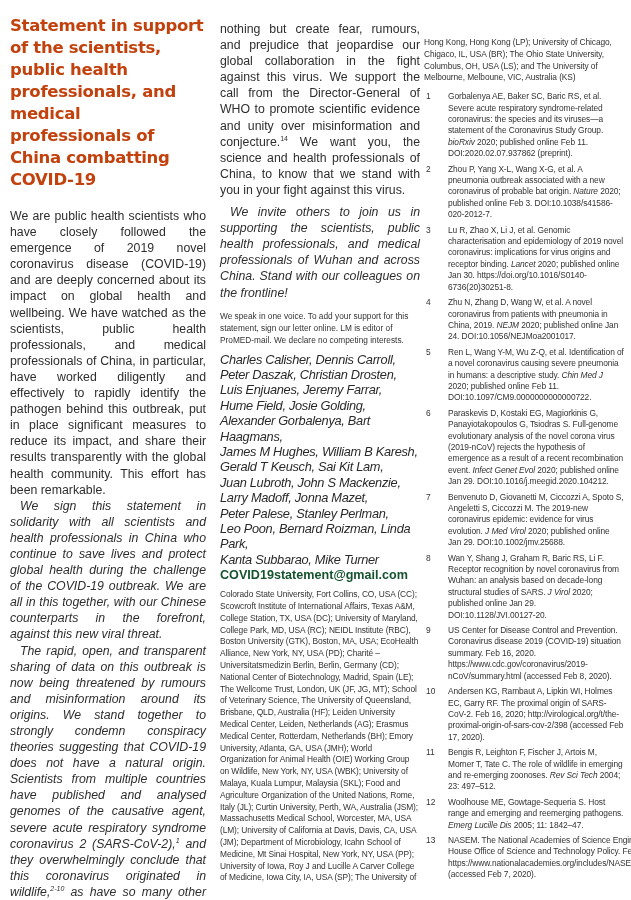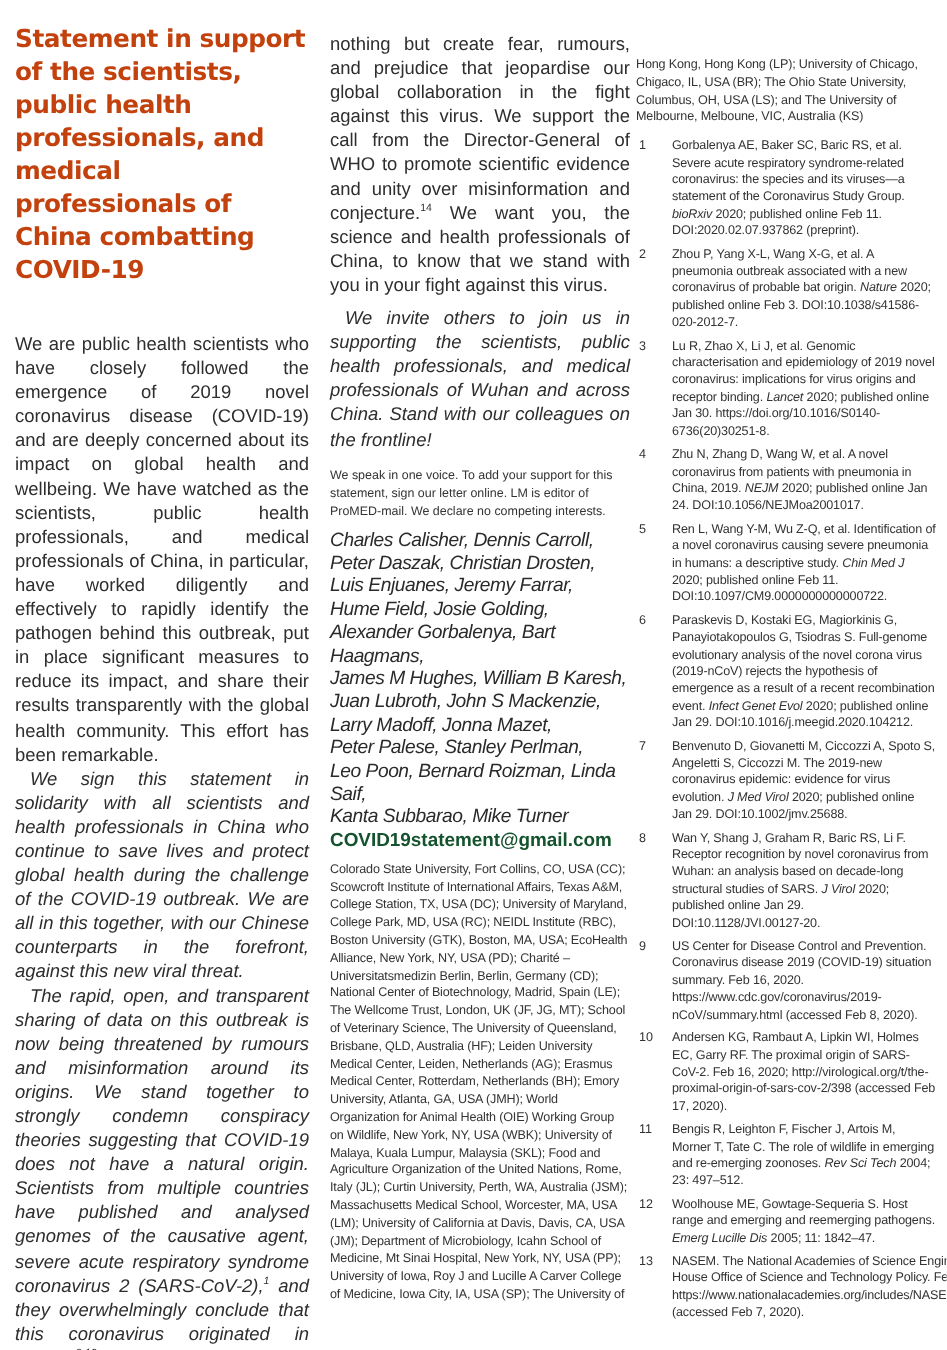--- a/index.html
+++ b/index.html
@@ -17,21 +17,21 @@
     font-family:"DejaVu Sans", sans-serif;
     font-weight:bold; font-size:16.5px; line-height:22px;
     color:#c2410c; margin:15px 0 0 0; letter-spacing:-0.3px;
   }
   .body-p {
     font-size:12.3px; line-height:16.1px; text-align:justify;
     margin:0; color:#2e2e2e;
   }
   .body-p.indent { text-indent:10px;font-style:italic; }
   .body-p sup { font-size:7px; line-height:0; }
-  #col1 .first { margin-top:30px; }
+  #col1 .first { margin-top:17px; }
   #col2 .first { margin-top:21px; }
   .note { font-size:8.3px; line-height:12px; margin:9px 0 6px 0; color:#333; }
   .names {
     font-family:"Liberation Sans", sans-serif; font-style:italic;
     font-size:12.8px; line-height:15.4px; margin:0; color:#2a2a2a;
     letter-spacing:-0.3px;
   }
   .email { font-size:12.6px; font-weight:bold; line-height:16px; margin:0 0 6px 0; color:#14532d; }
   .affil { font-size:8.4px; line-height:11.8px; margin:0; color:#333; letter-spacing:-0.1px; }
   #col3 .affil.first { margin-top:21px; }
@@ -55,24 +55,25 @@
   <p class="body-p first"><span>nothing but create fear, rumours, and prejudice that jeopardise our global collaboration in the fight against this virus. We support the call from the Director-General of WHO to promote scientific evidence and unity over misinformation and conjecture.</span><sup>14</sup><span> We want you, the science and health professionals of China, to know that we stand with you in your fight against this virus.</span></p>
   <p class="body-p indent" style="margin-top:6px">We invite others to join us in supporting the scientists, public health professionals, and medical professionals of Wuhan and across China. Stand with our colleagues on the frontline!</p>
   <p class="note">We speak in one voice. To add your support for this statement, sign our letter online. LM is editor of ProMED-mail. We declare no competing interests.</p>
   <div class="names">
     <div>Charles Calisher, Dennis Carroll,</div>
     <div>Peter Daszak, Christian Drosten,</div>
     <div>Luis Enjuanes, Jeremy Farrar,</div>
     <div>Hume Field, Josie Golding,</div>
     <div>Alexander Gorbalenya, Bart Haagmans,</div>
     <div>James M Hughes, William B Karesh,</div>
+    <div>Gerald T Keusch, Sai Kit Lam,</div>
     <div>Juan Lubroth, John S Mackenzie,</div>
     <div>Larry Madoff, Jonna Mazet,</div>
     <div>Peter Palese, Stanley Perlman,</div>
-    <div>Leo Poon, Bernard Roizman, Linda Saif,</div>
+    <div>Leo Poon, Bernard Roizman, Linda Park,</div>
     <div>Kanta Subbarao, Mike Turner</div>
   </div>
   <p class="email">COVID19statement@gmail.com</p>
   <p class="affil">Colorado State University, Fort Collins, CO, USA (CC); Scowcroft Institute of International Affairs, Texas A&amp;M, College Station, TX, USA (DC); University of Maryland, College Park, MD, USA (RC); NEIDL Institute (RBC), Boston University (GTK), Boston, MA, USA; EcoHealth Alliance, New York, NY, USA (PD); Charité – Universitatsmedizin Berlin, Berlin, Germany (CD); National Center of Biotechnology, Madrid, Spain (LE); The Wellcome Trust, London, UK (JF, JG, MT); School of Veterinary Science, The University of Queensland, Brisbane, QLD, Australia (HF); Leiden University Medical Center, Leiden, Netherlands (AG); Erasmus Medical Center, Rotterdam, Netherlands (BH); Emory University, Atlanta, GA, USA (JMH); World Organization for Animal Health (OIE) Working Group on Wildlife, New York, NY, USA (WBK); University of Malaya, Kuala Lumpur, Malaysia (SKL); Food and Agriculture Organization of the United Nations, Rome, Italy (JL); Curtin University, Perth, WA, Australia (JSM); Massachusetts Medical School, Worcester, MA, USA (LM); University of California at Davis, Davis, CA, USA (JM); Department of Microbiology, Icahn School of Medicine, Mt Sinai Hospital, New York, NY, USA (PP); University of Iowa, Roy J and Lucille A Carver College of Medicine, Iowa City, IA, USA (SP); The University of</p>
 </div>
 
 <div class="col" id="col3">
   <p class="affil first">Hong Kong, Hong Kong (LP); University of Chicago, Chigaco, IL, USA (BR); The Ohio State University, Columbus, OH, USA (LS); and The University of Melbourne, Melboune, VIC, Australia (KS)</p>
   <ol class="refs">
     <li class="ref">

